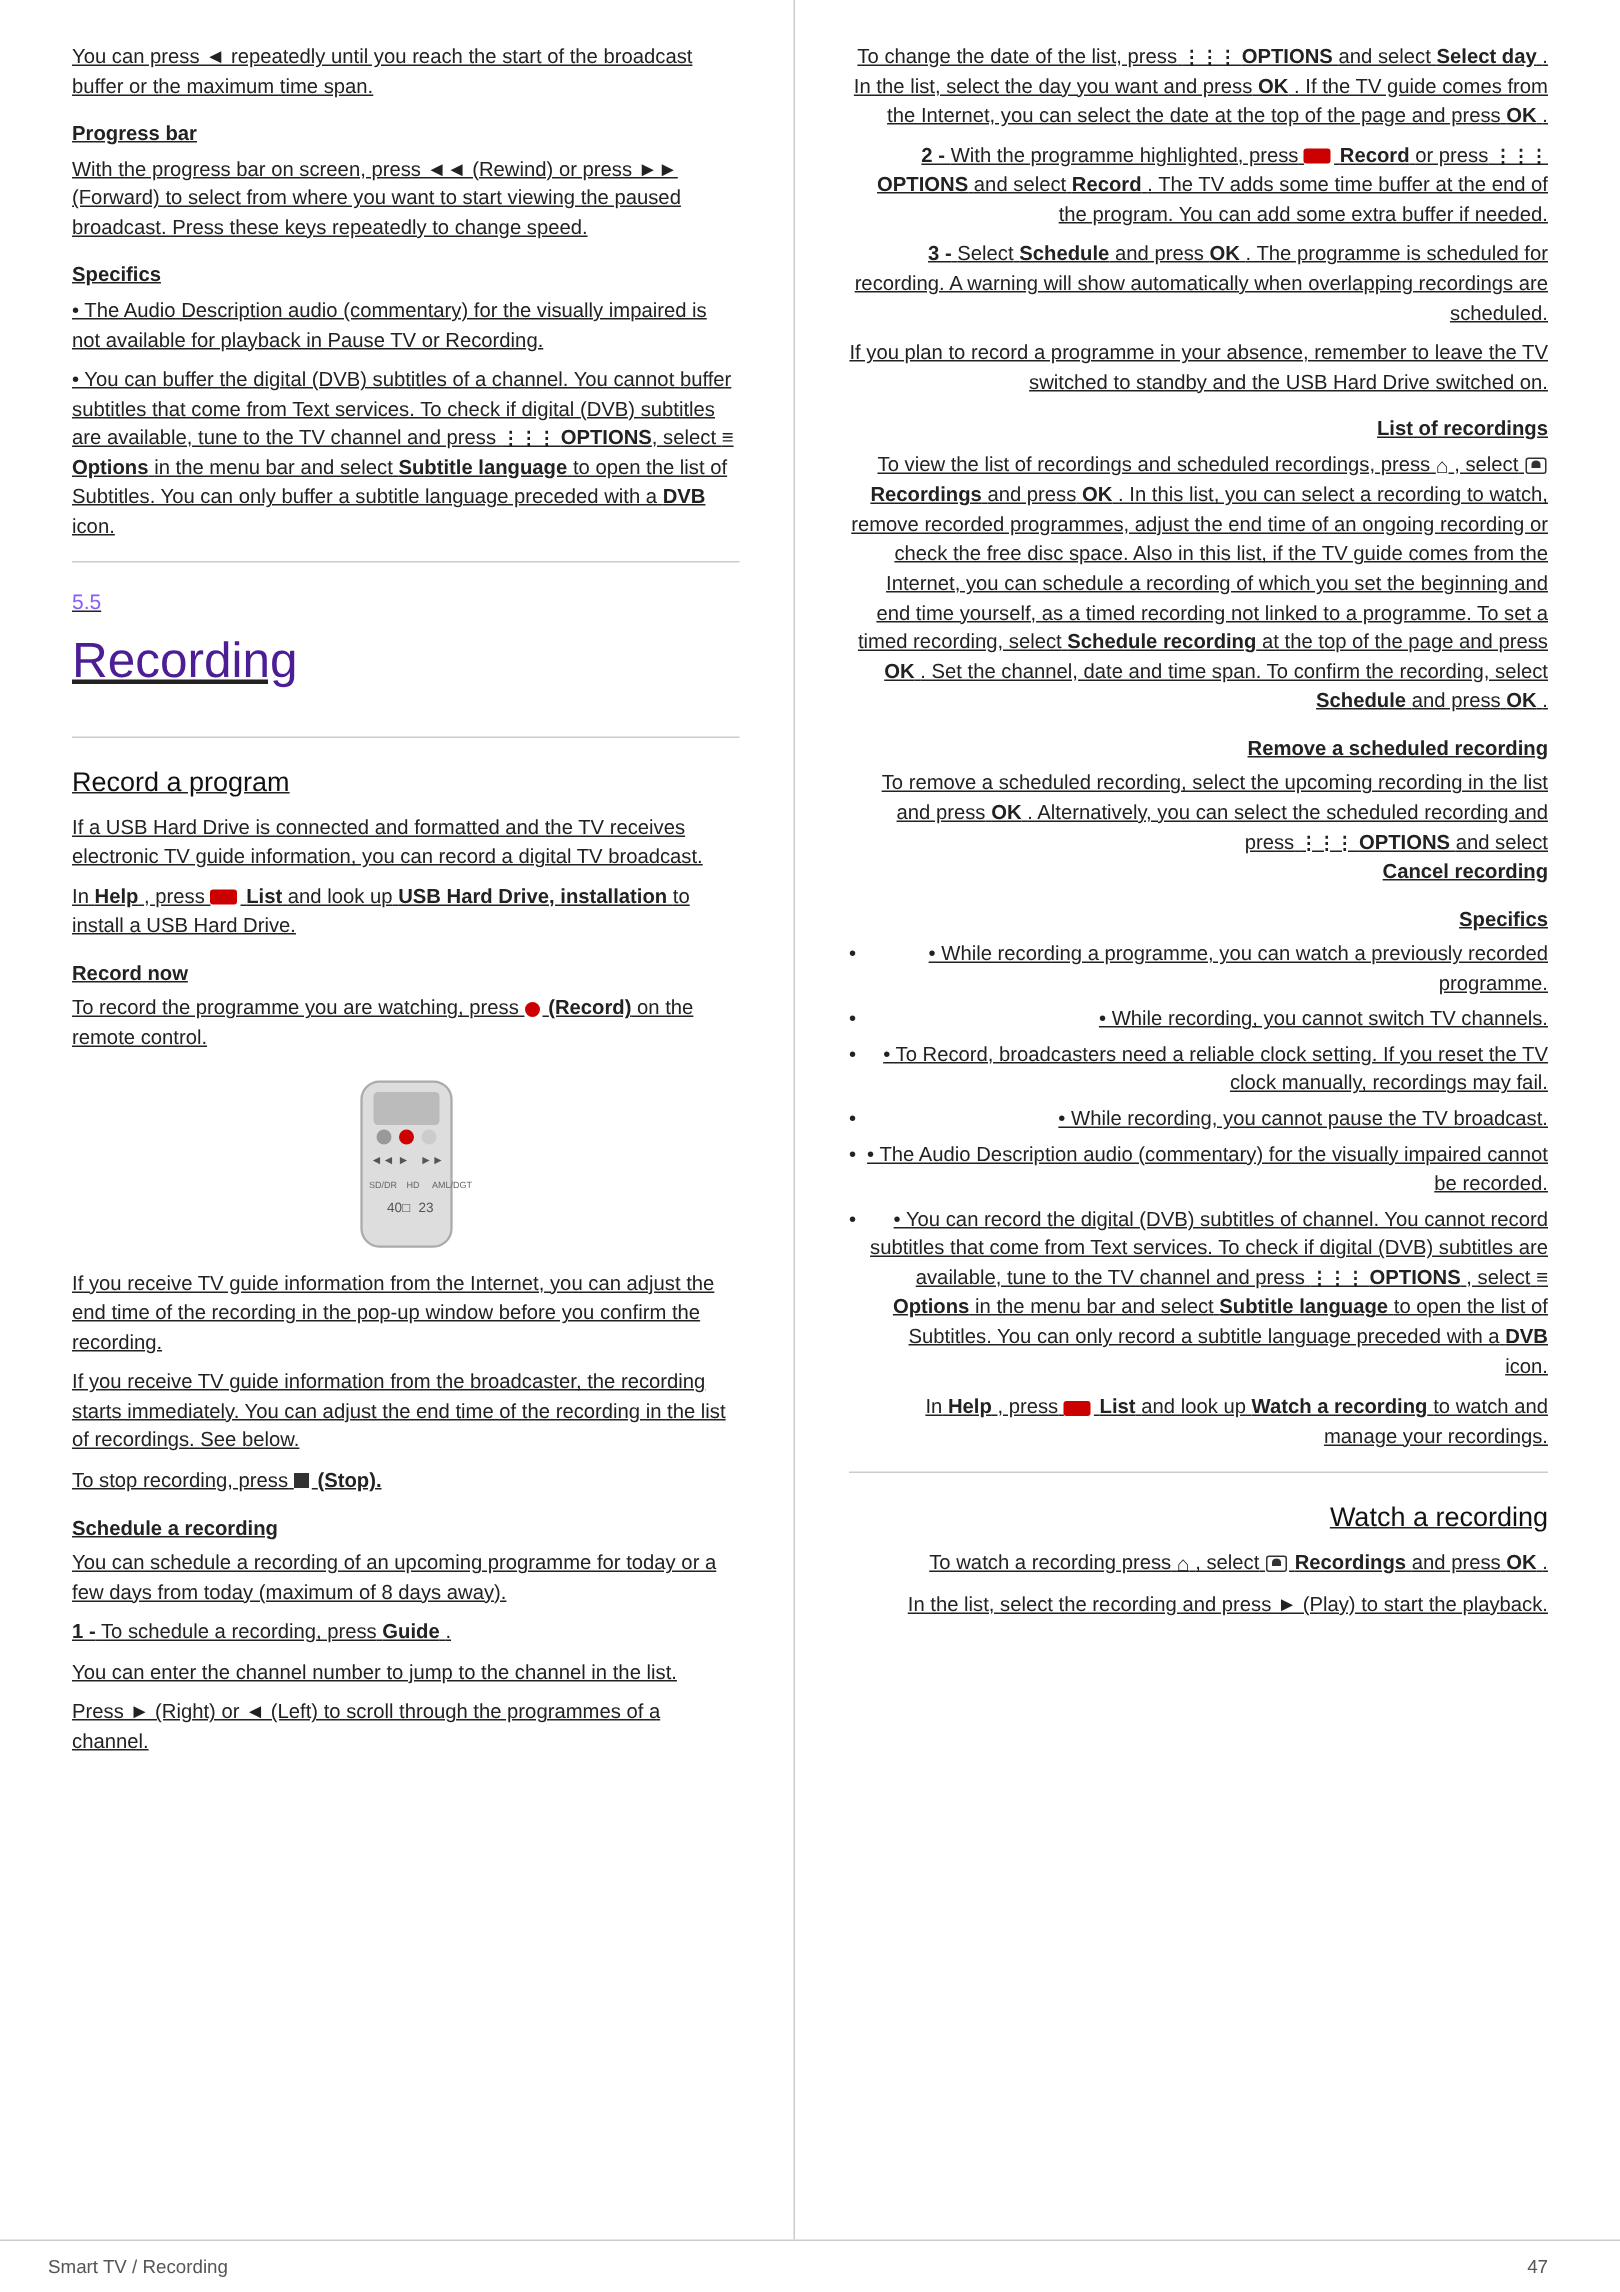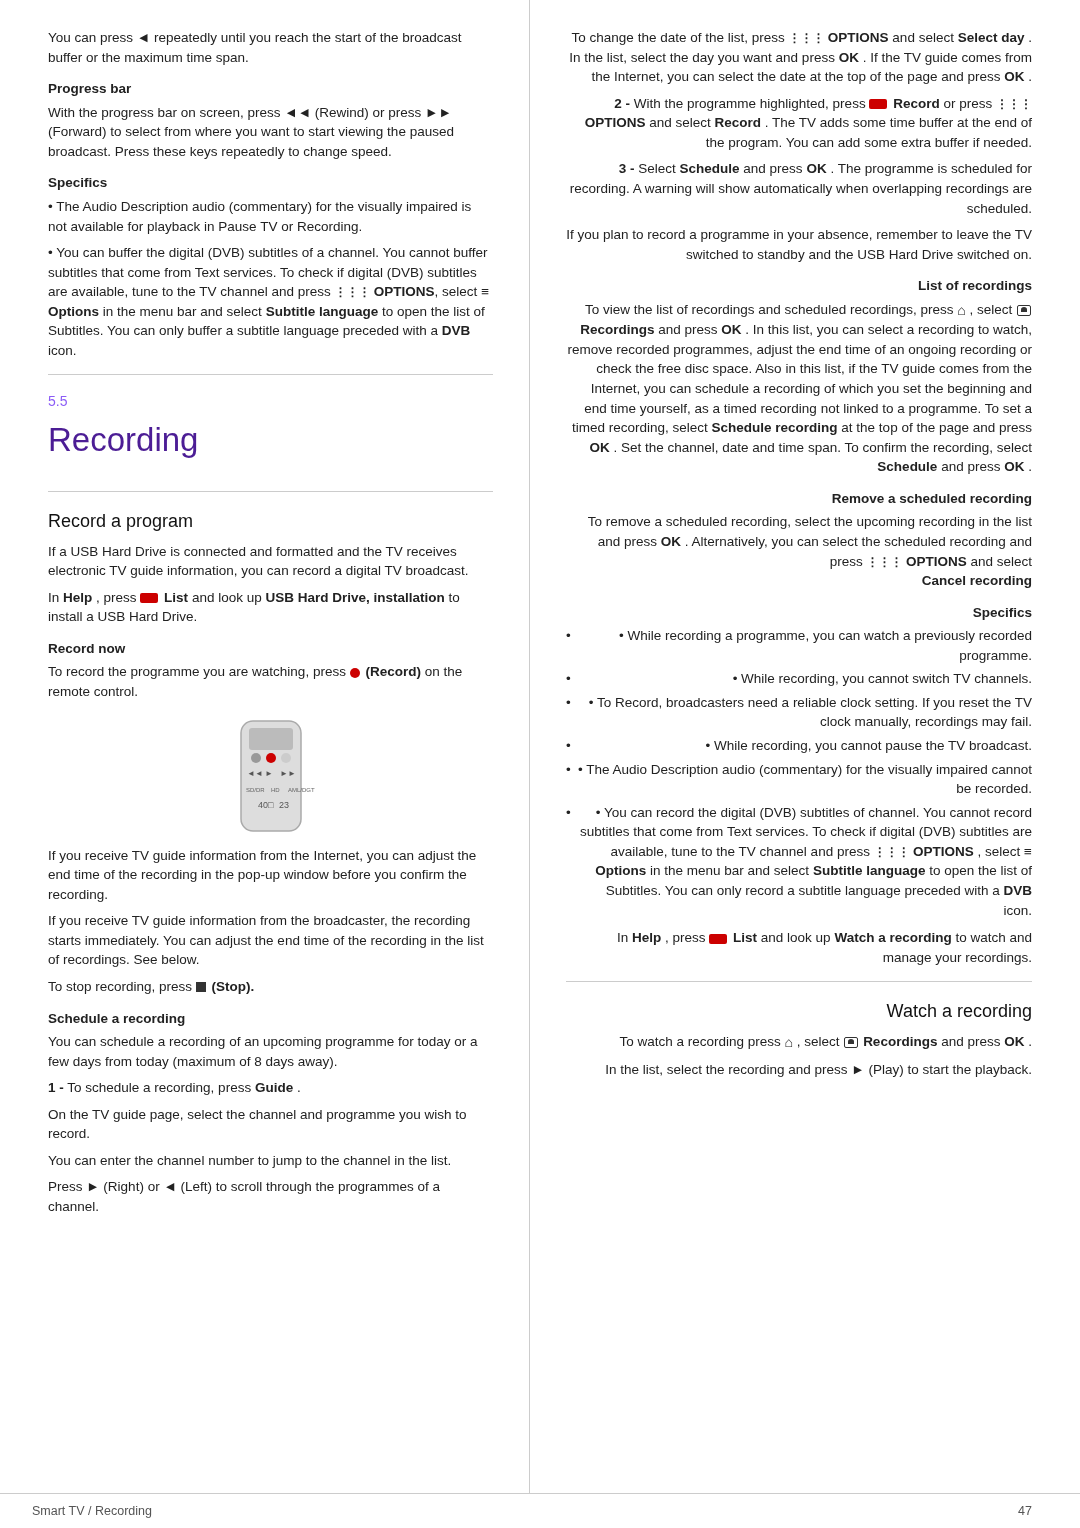--- a/index.html
+++ b/index.html
@@ -15,20 +15,21 @@
     .page {
       width: 1080px;
       min-height: 1528px;
       padding: 0;
       display: flex;
       flex-direction: column;
     }
     .two-col {
       display: flex;
       flex: 1;
+      text-decoration: underline;
     }
     .col-left {
       width: 530px;
       padding: 28px 36px 28px 48px;
       border-right: 1px solid #ccc;
     }
     .col-right {
       width: 550px;
       padding: 28px 48px 28px 36px;
       text-align: right;
@@ -239,21 +240,20 @@
 
       <span class="subhead">Schedule a recording</span>
       <p>You can schedule a recording of an upcoming programme for today or a few days from today (maximum of 8 days away).</p>
 
       <p>
         <span class="bold">1 -</span>
         <span>To schedule a recording, press</span>
         <span class="bold">Guide</span>
         <span>.</span>
       </p>
-      <p>On the TV guide page, select the channel and programme you wish to record.</p>
       <p>You can enter the channel number to jump to the channel in the list.</p>
       <p>Press ► (Right) or ◄ (Left) to scroll through the programmes of a channel.</p>
 
     </div>
 
     <div class="col-right">
 
       <p>
         <span>To change the date of the list, press</span>
         <span class="bold options-icon"> ⋮⋮⋮ </span>

